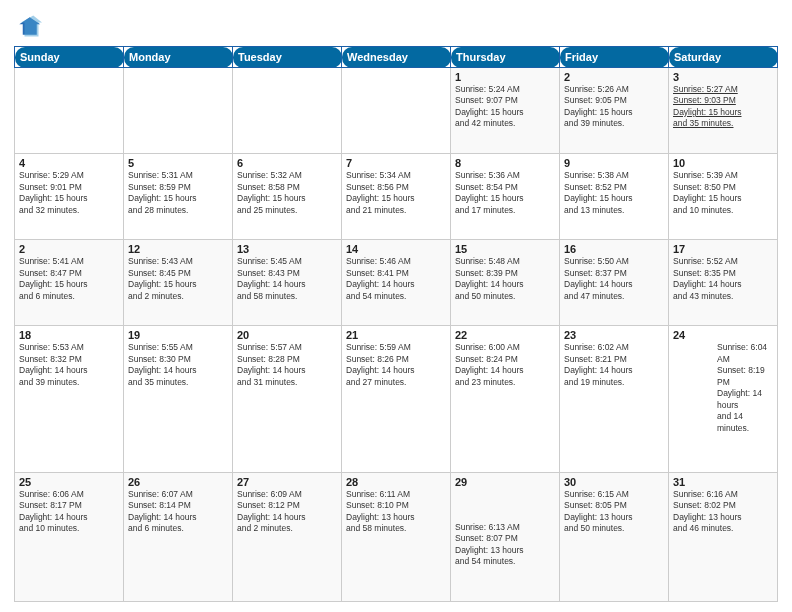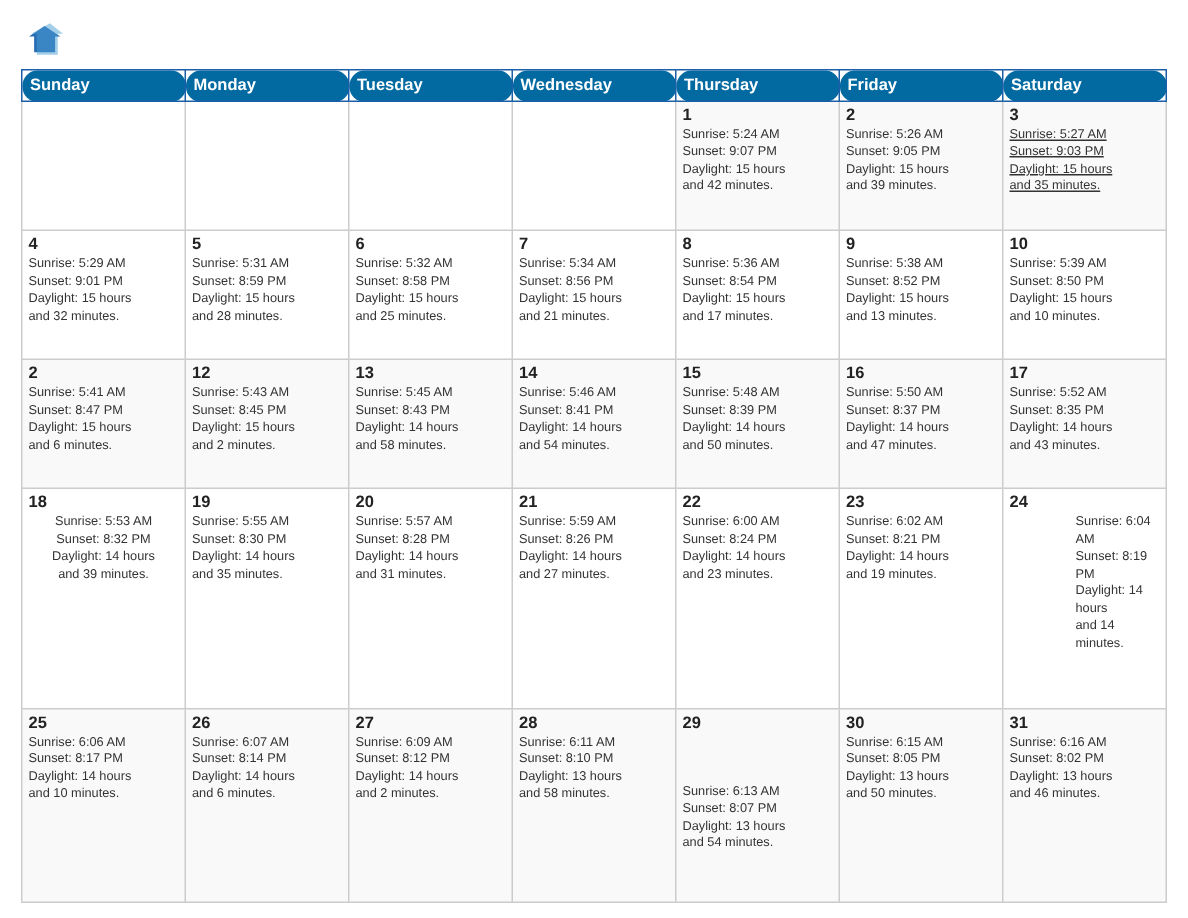--- a/index.html
+++ b/index.html
@@ -269,21 +269,21 @@
             <span class="day-num">17</span>
             <div class="day-info" style="white-space: pre-line;">Sunrise: 5:52 AM
 Sunset: 8:35 PM
 Daylight: 14 hours
 and 43 minutes.</div>
           </td>
         </tr>
         <tr class="row-4">
           <td>
             <span class="day-num">18</span>
-            <div class="day-info" style="white-space: pre-line; text-align: center;">Sunrise: 5:53 AM
+            <div class="day-info" style="white-space: pre-line;">Sunrise: 5:53 AM
 Sunset: 8:32 PM
 Daylight: 14 hours
 and 39 minutes.</div>
           </td>
           <td>
             <span class="day-num">19</span>
             <div class="day-info" style="white-space: pre-line;">Sunrise: 5:55 AM
 Sunset: 8:30 PM
 Daylight: 14 hours
 and 35 minutes.</div>

